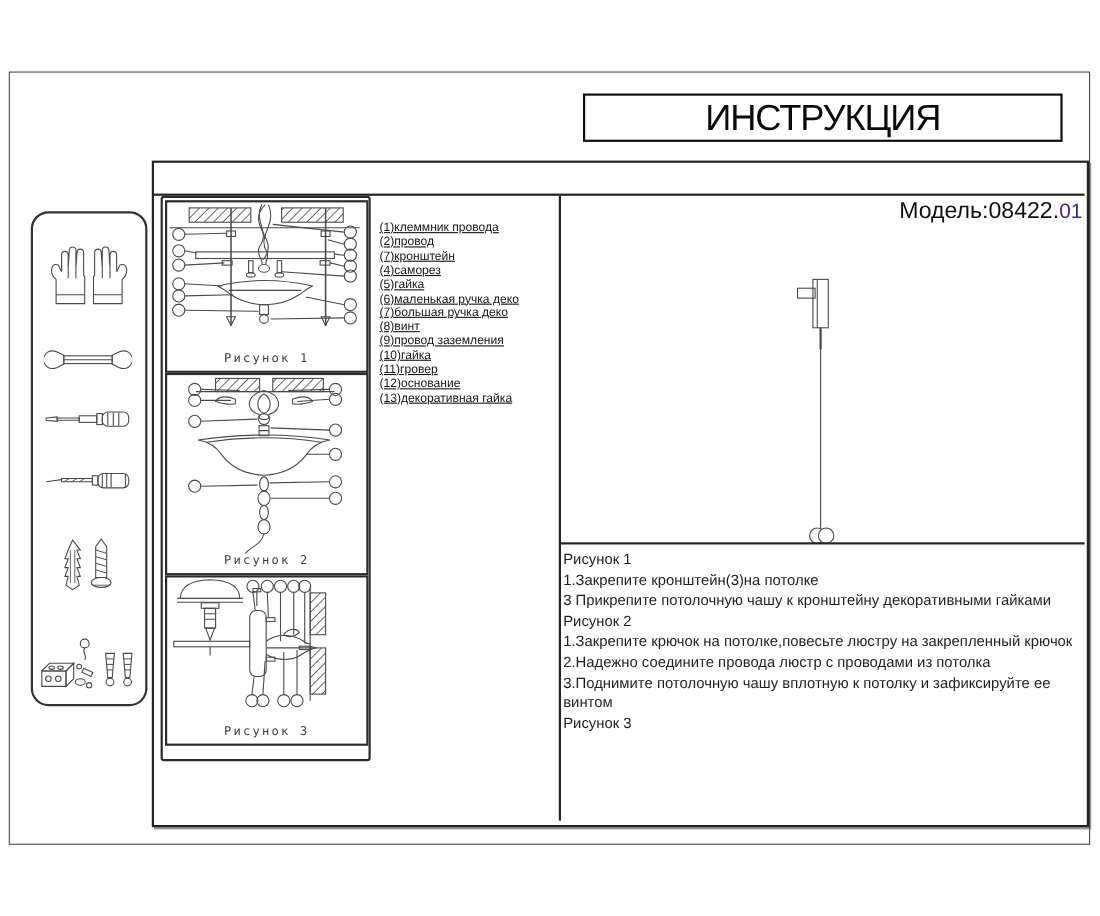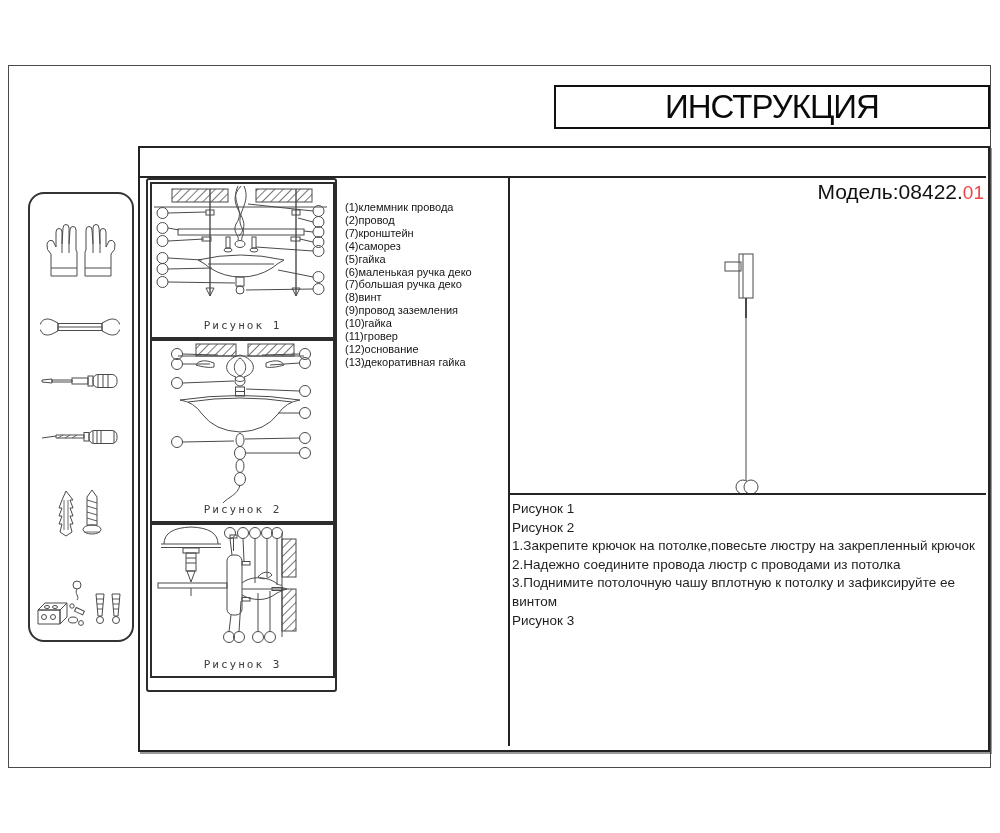--- a/index.html
+++ b/index.html
@@ -2,50 +2,50 @@
 <html><head>
 <meta charset="utf-8">
 <style>
   html,body{margin:0;padding:0;background:#ffffff;}
   .page{position:relative;width:1000px;height:833px;background:#fff;overflow:hidden;
         font-family:"Liberation Sans",sans-serif;color:#1a1a1a;}
   .abs{position:absolute;}
   
   .outer-border{left:8px;top:65px;width:981px;height:701px;border:1px solid #4a4a4a;}
   .title-box{left:530px;top:85px;width:432px;height:40px;border:2px solid #101010;
-             display:flex;align-items:center;justify-content:center;margin-left:24px;}
+             display:flex;align-items:center;justify-content:center;}
   .title-box span{font-size:33px;letter-spacing:-1px;color:#0a0a0a;white-space:nowrap;}
   .main-box{left:138px;top:146px;width:848px;height:602px;border:2px solid #232323;
             box-shadow:2px 2px 0 rgba(70,70,70,.55);}
   .main-topline{left:140px;top:176px;width:846px;height:2px;background:#232323;}
   .v-divider{left:508px;top:178px;width:2px;height:568px;background:#232323;}
   .h-divider{left:510px;top:493px;width:476px;height:2px;background:#232323;}
   
   .model{left:600px;top:180px;width:384px;text-align:right;font-size:21px;color:#111;white-space:nowrap;}
-  .model .suffix{color:#ef4444;font-size:19px;}
+  .model .suffix{color:#4c1d95;font-size:19px;}
   
   .sidebar{left:28px;top:192px;width:102px;height:446px;border:2px solid #333;border-radius:16px;background:#fff;}
   .sidebar svg{position:absolute;}
   .ic-gloves{left:13px;top:26px;}
   .ic-wrench{left:8px;top:118px;}
   .ic-sd1{left:10px;top:176px;}
   .ic-sd2{left:10px;top:232px;}
   .ic-dowel{left:24px;top:294px;}
   .ic-kit{left:6px;top:384px;}
   
   .figures-outer{left:146px;top:178px;width:187px;height:510px;border:2px solid #2c2c2c;border-radius:3px;}
   .fig-panel{position:absolute;border:2px solid #2c2c2c;background:#fff;}
   .fig1{left:150px;top:182px;width:181px;height:153px;}
   .fig2{left:150px;top:339px;width:181px;height:180px;}
   .fig3{left:150px;top:523px;width:181px;height:151px;}
   .fig-panel svg{position:absolute;left:0;top:0;}
   .fig-caption{position:absolute;left:0;right:0;bottom:5px;text-align:center;
                font-family:"DejaVu Sans Mono",monospace;font-size:11px;letter-spacing:2px;color:#3d3d3d;}
   
-  .parts-list{left:345px;top:201px;width:130px;font-size:11px;line-height:12.9px;color:#141414;}
+  .parts-list{left:345px;top:201px;width:130px;font-size:11px;line-height:12.9px;color:#141414;text-decoration:underline;}
   
   .pendant{left:690px;top:235px;}
   
   .instructions{left:512px;top:500px;width:474px;font-size:13.5px;line-height:18.6px;color:#1f1f1f;}
   .drawing{stroke:#4a4a4a;fill:none;stroke-width:1;}
 </style>
 </head>
 <body>
 
 <div class="page">
@@ -347,20 +347,22 @@
       <line x1="56" y1="83" x2="56" y2="246"></line>
       <circle cx="53" cy="252" r="7" fill="#fff"></circle>
       <circle cx="61" cy="252" r="7" fill="#fff"></circle>
     </g>
   </svg>
 
   <div class="abs h-divider"></div>
 
   <div class="abs instructions">
       <div>Рисунок 1</div>
+      <div>1.Закрепите кронштейн(3)на потолке</div>
+      <div>3 Прикрепите потолочную чашу к кронштейну декоративными гайками</div>
       <div>Рисунок 2</div>
       <div>1.Закрепите крючок на потолке,повесьте люстру на закрепленный крючок</div>
       <div>2.Надежно соедините провода люстр с проводами из потолка</div>
       <div>3.Поднимите потолочную чашу вплотную к потолку и зафиксируйте ее винтом</div>
       <div>Рисунок 3</div>
     </div>
 
 </div>
 
 </body></html>

